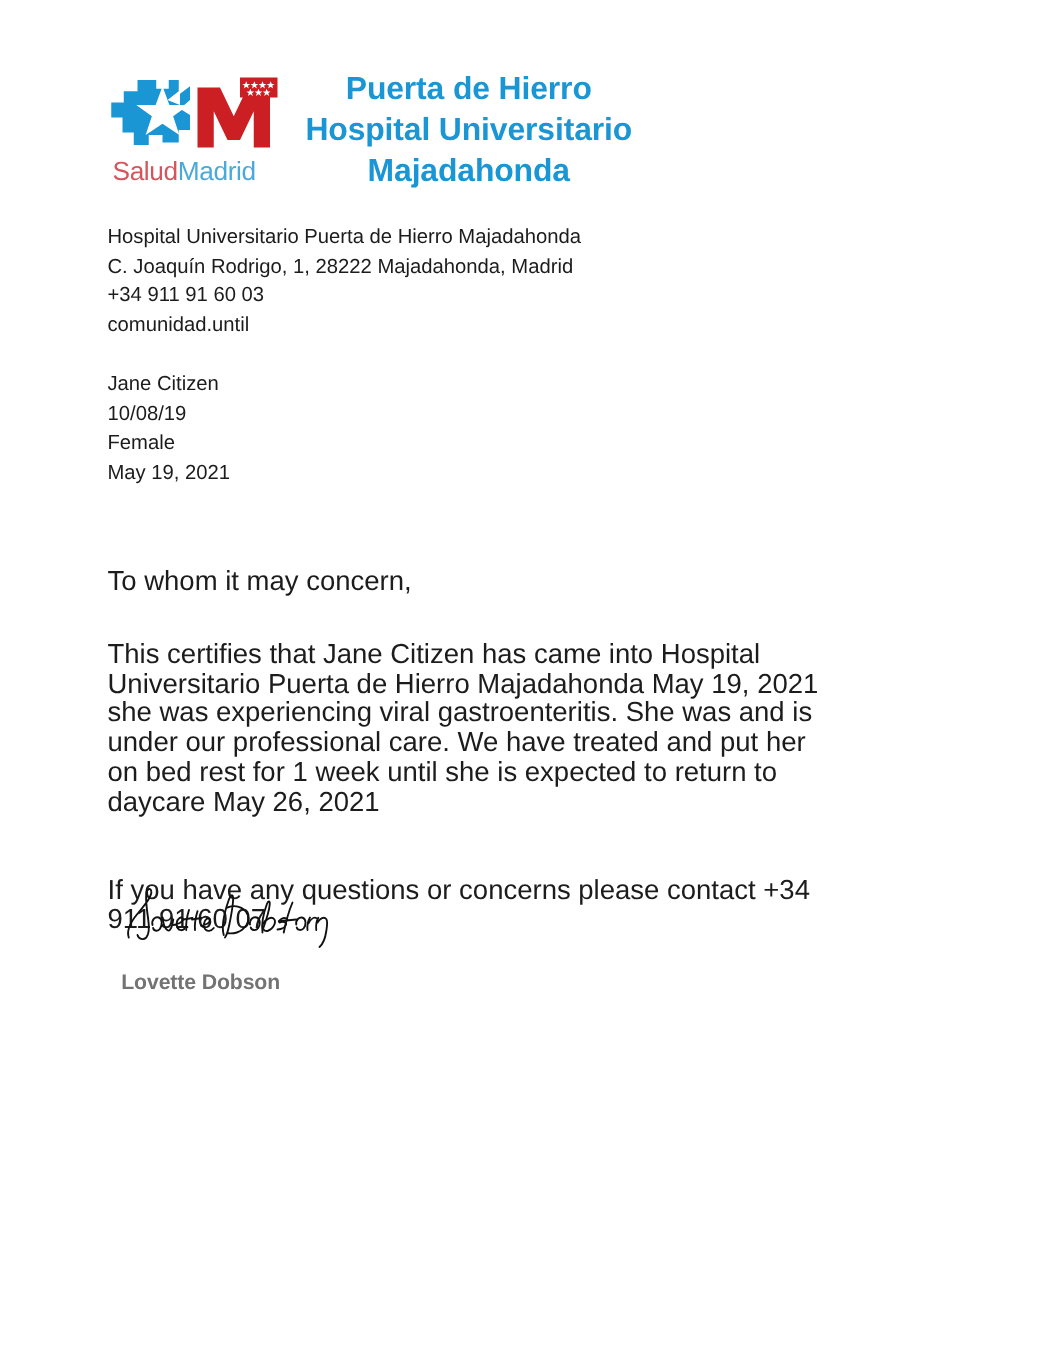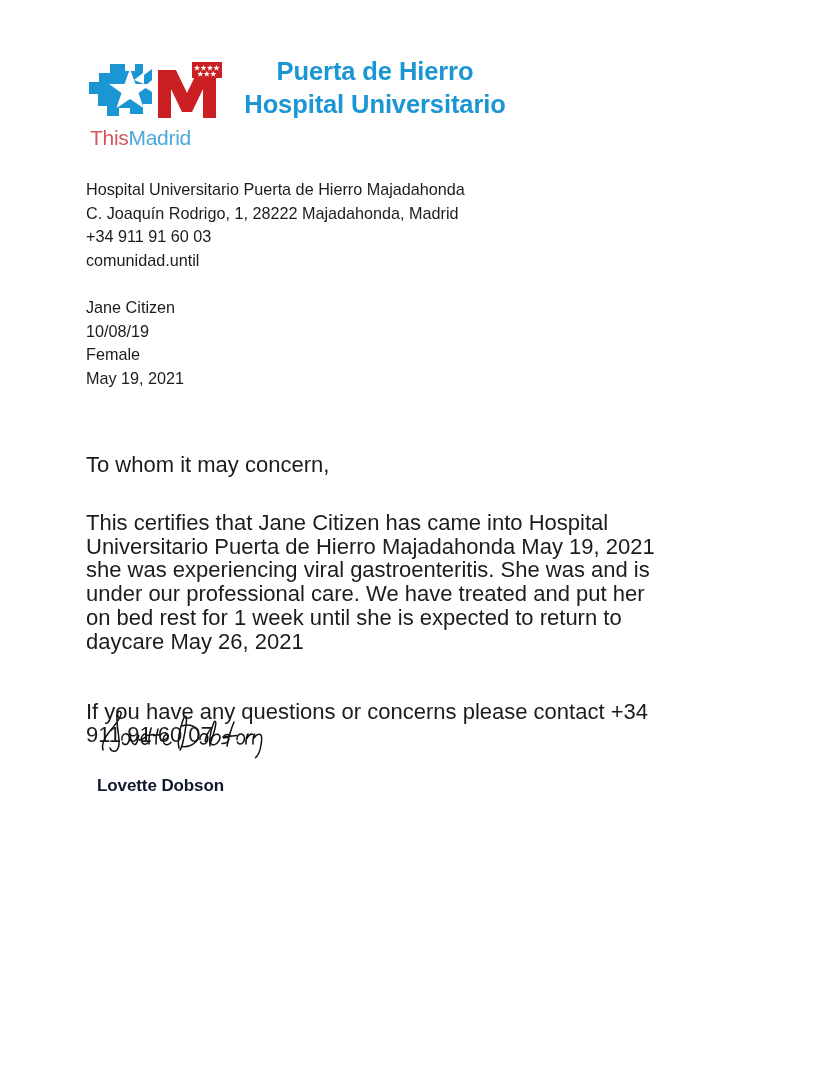--- a/index.html
+++ b/index.html
@@ -103,21 +103,21 @@
   }
   .signature-svg {
     display: block;
     width: 172px;
     height: 54px;
   }
   .signature-name {
     margin-top: 16px;
     font-size: 17px;
     font-weight: bold;
-    color: #0f172a;
+    color: #737373;
     letter-spacing: -0.1px;
   }
 </style>
 </head>
 <body>
 
 <div class="page">
 
   <div class="letterhead">
 
@@ -146,26 +146,27 @@
             <polygon points="111,5 111.9,7.1 114.1,7.1 112.3,8.5 113,10.7 111,9.3 109,10.7 109.7,8.5 107.9,7.1 110.1,7.1"></polygon>
             <polygon points="117.5,5 118.4,7.1 120.6,7.1 118.8,8.5 119.5,10.7 117.5,9.3 115.5,10.7 116.2,8.5 114.4,7.1 116.6,7.1"></polygon>
             <polygon points="124,5 124.9,7.1 127.1,7.1 125.3,8.5 126,10.7 124,9.3 122,10.7 122.7,8.5 120.9,7.1 123.1,7.1"></polygon>
             <polygon points="130.5,5 131.4,7.1 133.6,7.1 131.8,8.5 132.5,10.7 130.5,9.3 128.5,10.7 129.2,8.5 127.4,7.1 129.6,7.1"></polygon>
             <polygon points="114.3,11 115.2,13.1 117.4,13.1 115.6,14.5 116.3,16.7 114.3,15.3 112.3,16.7 113,14.5 111.2,13.1 113.4,13.1"></polygon>
             <polygon points="120.8,11 121.7,13.1 123.9,13.1 122.1,14.5 122.8,16.7 120.8,15.3 118.8,16.7 119.5,14.5 117.7,13.1 119.9,13.1"></polygon>
             <polygon points="127.3,11 128.2,13.1 130.4,13.1 128.6,14.5 129.3,16.7 127.3,15.3 125.3,16.7 126,14.5 124.2,13.1 126.4,13.1"></polygon>
           </g>
         </g>
       </svg>
-      <div class="logo-wordmark"><span class="wm-salud">This</span><span class="wm-madrid">Madrid</span></div>
+      <div class="logo-wordmark"><span class="wm-salud">Salud</span><span class="wm-madrid">Madrid</span></div>
     </div>
 
     <div class="hospital-title">
       <div>Puerta de Hierro</div>
       <div>Hospital Universitario</div>
+      <div>Majadahonda</div>
     </div>
   </div>
 
   <div class="content">
 
     <div class="block">
       <div>Hospital Universitario Puerta de Hierro Majadahonda</div>
       <div>C. Joaquín Rodrigo, 1, 28222 Majadahonda, Madrid</div>
       <div>+34 911 91 60 03</div>
       <div>comunidad.until</div>

